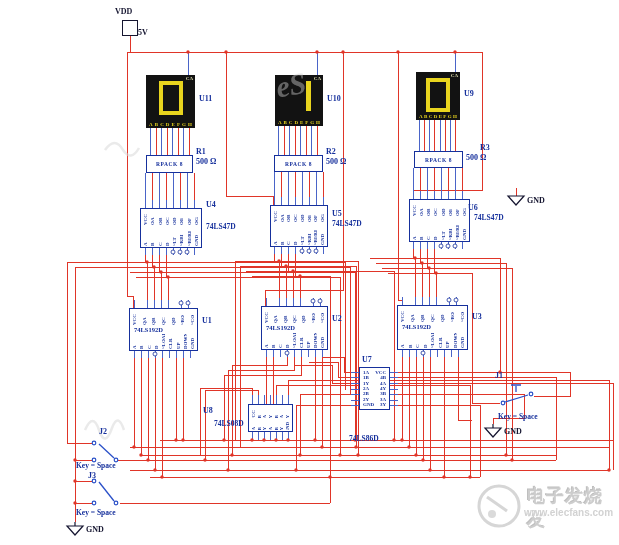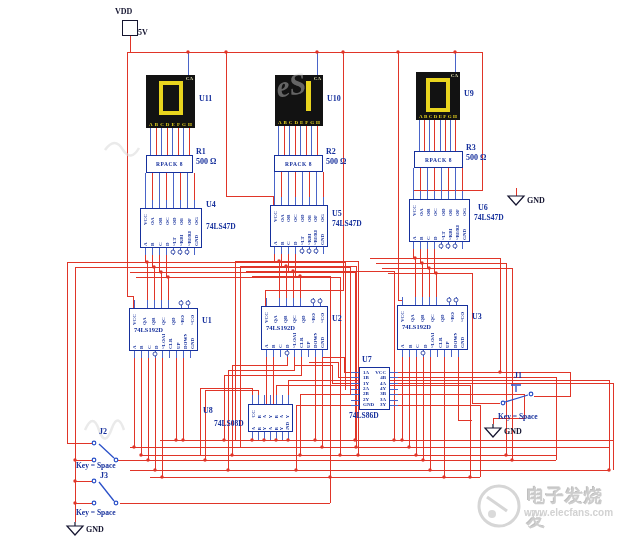--- a/index.html
+++ b/index.html
@@ -250,21 +250,21 @@
 
 <div class="rpack" style="left:274px;top:155px;width:49px;height:17px">
       <span>RPACK 8</span>
     </div>
 <div class="lb" style="left:326px;top:147px">R2</div>
 <div class="lb" style="left:326px;top:157px">500 Ω</div>
 
 <div class="rpack" style="left:414px;top:151px;width:49px;height:17px">
       <span>RPACK 8</span>
     </div>
-<div class="lb" style="left:466px;top:143px">R3</div>
+<div class="lb" style="left:480px;top:143px">R3</div>
 <div class="lb" style="left:466px;top:153px">500 Ω</div>
 
 <div class="chip" style="left:140px;top:208px;width:62px;height:40px">
   <div class="pins-v top">
         <span>VCC</span>
         <span>OA</span>
         <span>OB</span>
         <span>OC</span>
         <span>OD</span>
         <span>OE</span>
@@ -325,21 +325,21 @@
         <span>A</span>
         <span>B</span>
         <span>C</span>
         <span>D</span>
         <span>~LT</span>
         <span>~RBI</span>
         <span>~BI/RBO</span>
         <span>GND</span>
       </div>
 </div>
-<div class="lb" style="left:478px;top:203px">U6</div>
+<div class="lb" style="left:468px;top:203px">U6</div>
 <div class="lb part" style="left:474px;top:213px">74LS47D</div>
 
 <div class="chip" style="left:129px;top:308px;width:69px;height:43px">
   <div class="pins-v top">
         <span>VCC</span>
         <span>QA</span>
         <span>QB</span>
         <span>QC</span>
         <span>QD</span>
         <span>~BO</span>
@@ -424,21 +424,21 @@
   <div class="hpins r">
         <span>VCC</span>
         <span>4B</span>
         <span>4A</span>
         <span>4Y</span>
         <span>3B</span>
         <span>3A</span>
         <span>3Y</span>
       </div>
 </div>
-<div class="lb part" style="left:349px;top:411px">74LS86D</div>
+<div class="lb part" style="left:349px;top:434px">74LS86D</div>
 
 <div class="lb" style="left:203px;top:406px">U8</div>
 <div class="lb part" style="left:214px;top:419px">74LS08D</div>
 <div class="chip" style="left:248px;top:404px;width:45px;height:28px">
   <div class="pins-v top" style="height:12px">
         <span>VCC</span>
         <span>4B</span>
         <span>4A</span>
         <span>4Y</span>
         <span>3B</span>
@@ -449,25 +449,25 @@
         <span>1A</span>
         <span>1B</span>
         <span>1Y</span>
         <span>2A</span>
         <span>2B</span>
         <span>2Y</span>
         <span>GND</span>
       </div>
 </div>
 
-<div class="lb" style="left:514px;top:371px">J1</div>
+<div class="lb" style="left:495px;top:371px">J1</div>
 <div class="keycap" style="left:498px;top:412px">Key = Space</div>
 <div class="lb" style="left:99px;top:427px">J2</div>
 <div class="keycap" style="left:76px;top:461px">Key = Space</div>
-<div class="lb" style="left:100px;top:471px">J3</div>
+<div class="lb" style="left:88px;top:471px">J3</div>
 <div class="keycap" style="left:76px;top:508px">Key = Space</div>
 
 <div class="lb dk" style="left:527px;top:196px">GND</div>
 <div class="lb dk" style="left:504px;top:427px">GND</div>
 <div class="lb dk" style="left:86px;top:525px">GND</div>
 
 <div class="wm-title">电子发烧友</div>
 <div class="wm-url">www.elecfans.com</div>
 <div class="stamp">eS</div>
 

